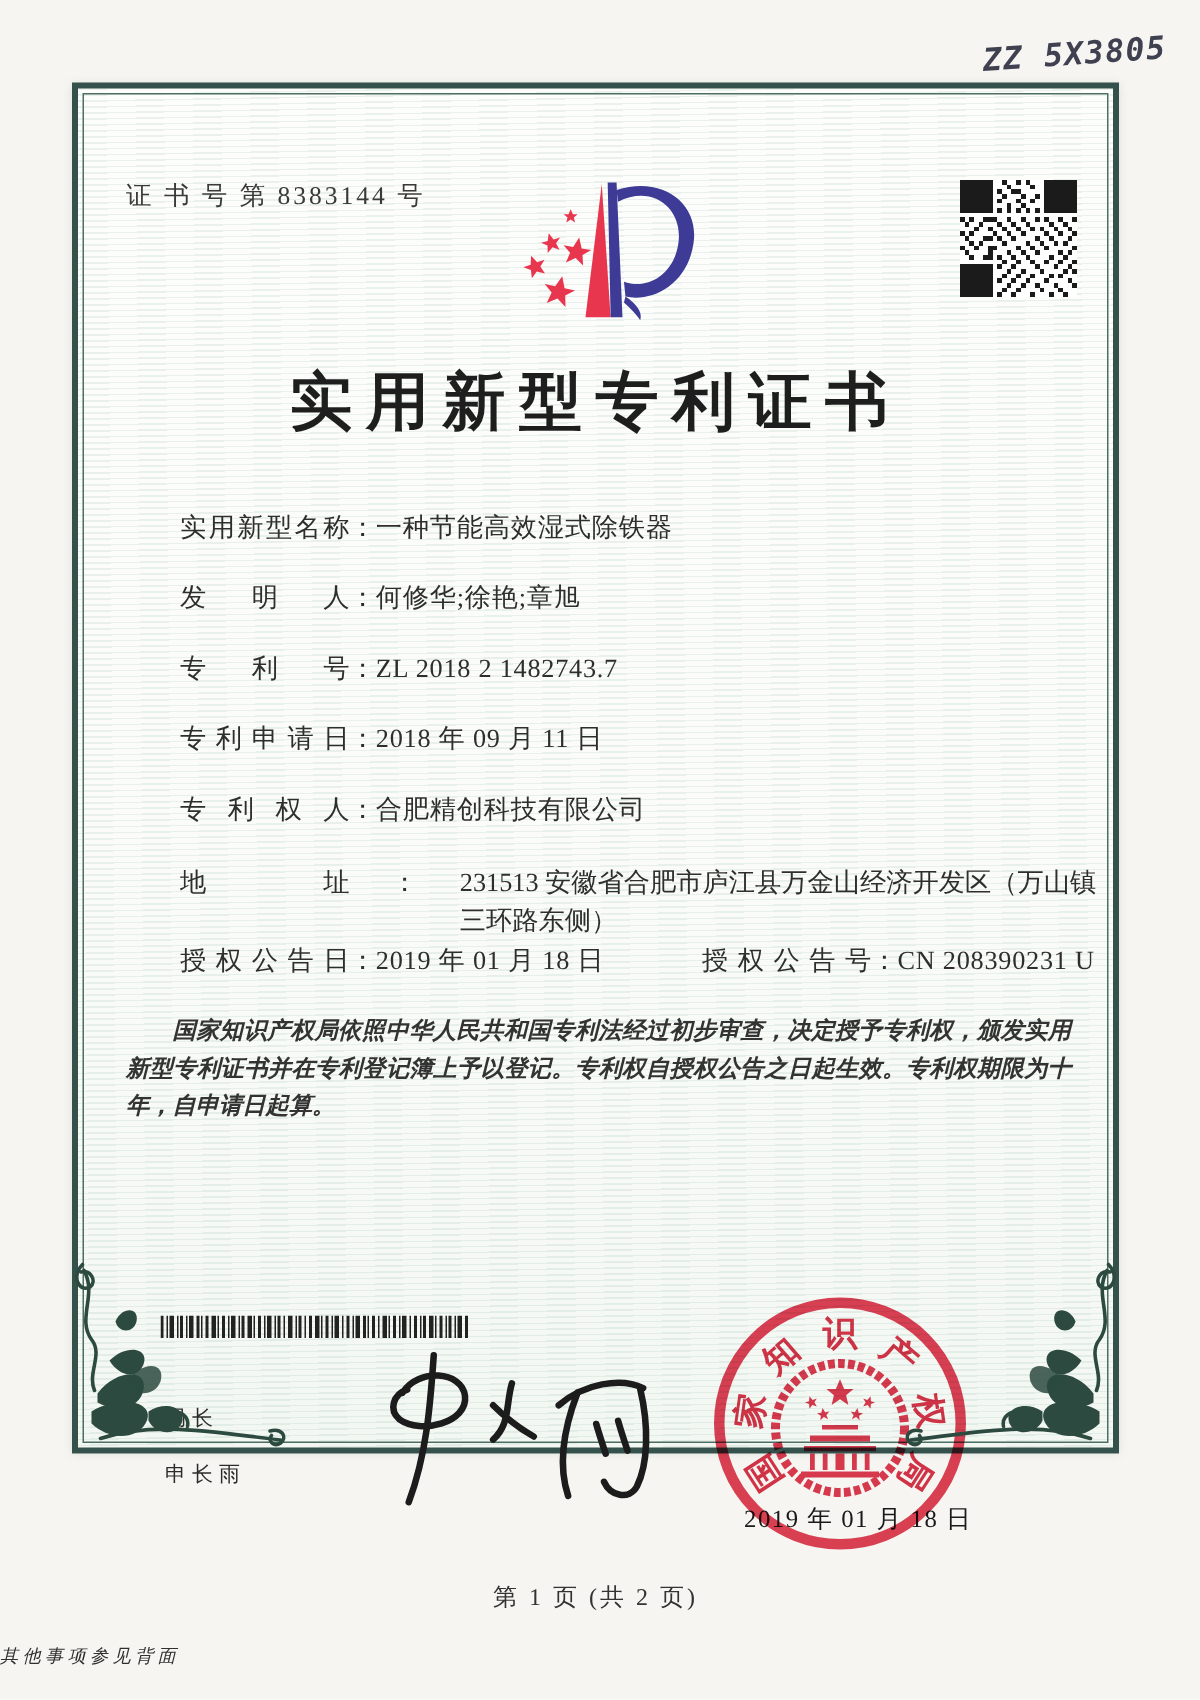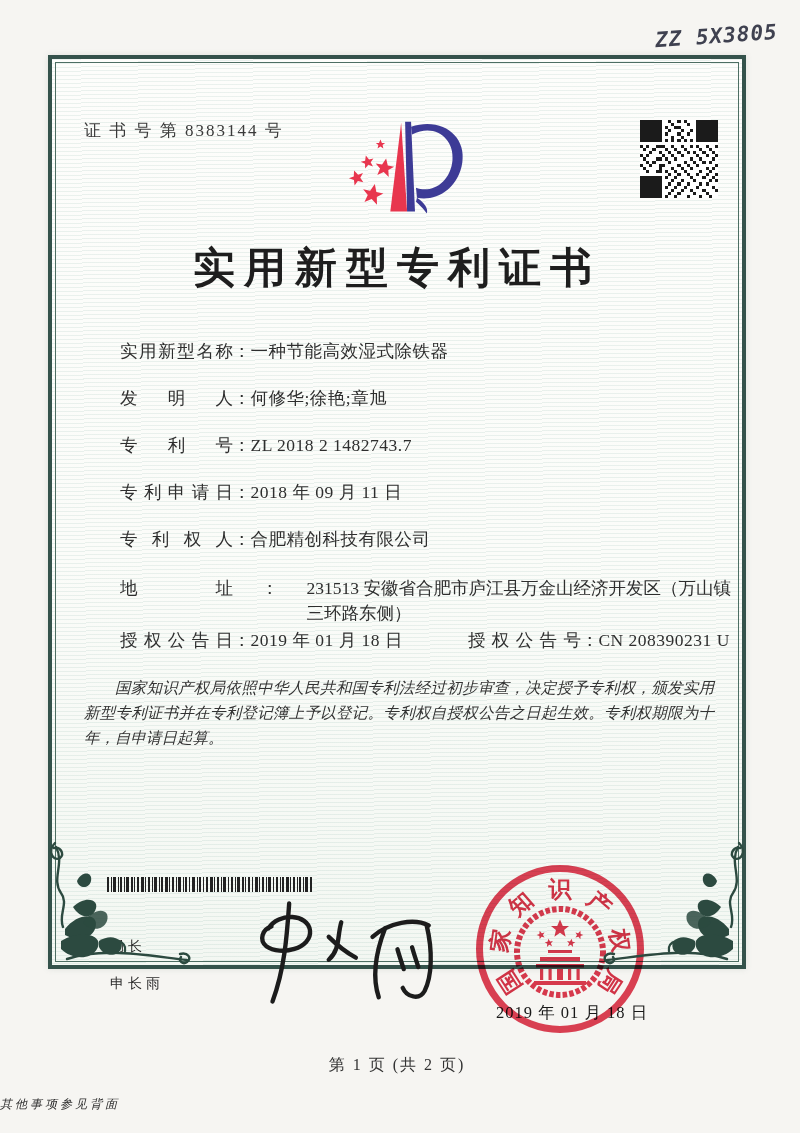--- a/index.html
+++ b/index.html
@@ -66,21 +66,21 @@
   .frow-addr{ margin-top:10px; margin-bottom:4px; display:flex; line-height:25px;gap:28px; }
   .frow-addr .flabel{ flex:0 0 113px; }
   .addr-lines span{ display:block; white-space:nowrap; }
   .frow-grant{ display:flex; margin-top:2px;gap:23px; }
   .grant-pair2{ margin-left:42px; }
 
   
   .paras{
     position:absolute; left:32px; right:28px; top:616px;
     font-style:italic; font-size:15.5px; line-height:25px;
-    color:#333; text-align:justify;
+    color:#333; text-align:justify;font-weight:bold;
   }
   .paras p{ text-indent:2em; margin:0; }
 
   .barcode{ position:absolute; left:55px; top:818px; width:205px; height:15px; }
 
   .officer{
     position:absolute; left:58px; top:869px;
     font-size:14px; letter-spacing:4px; color:#2b2b2b; line-height:37px;
   }
   .officer div{ white-space:nowrap; }

